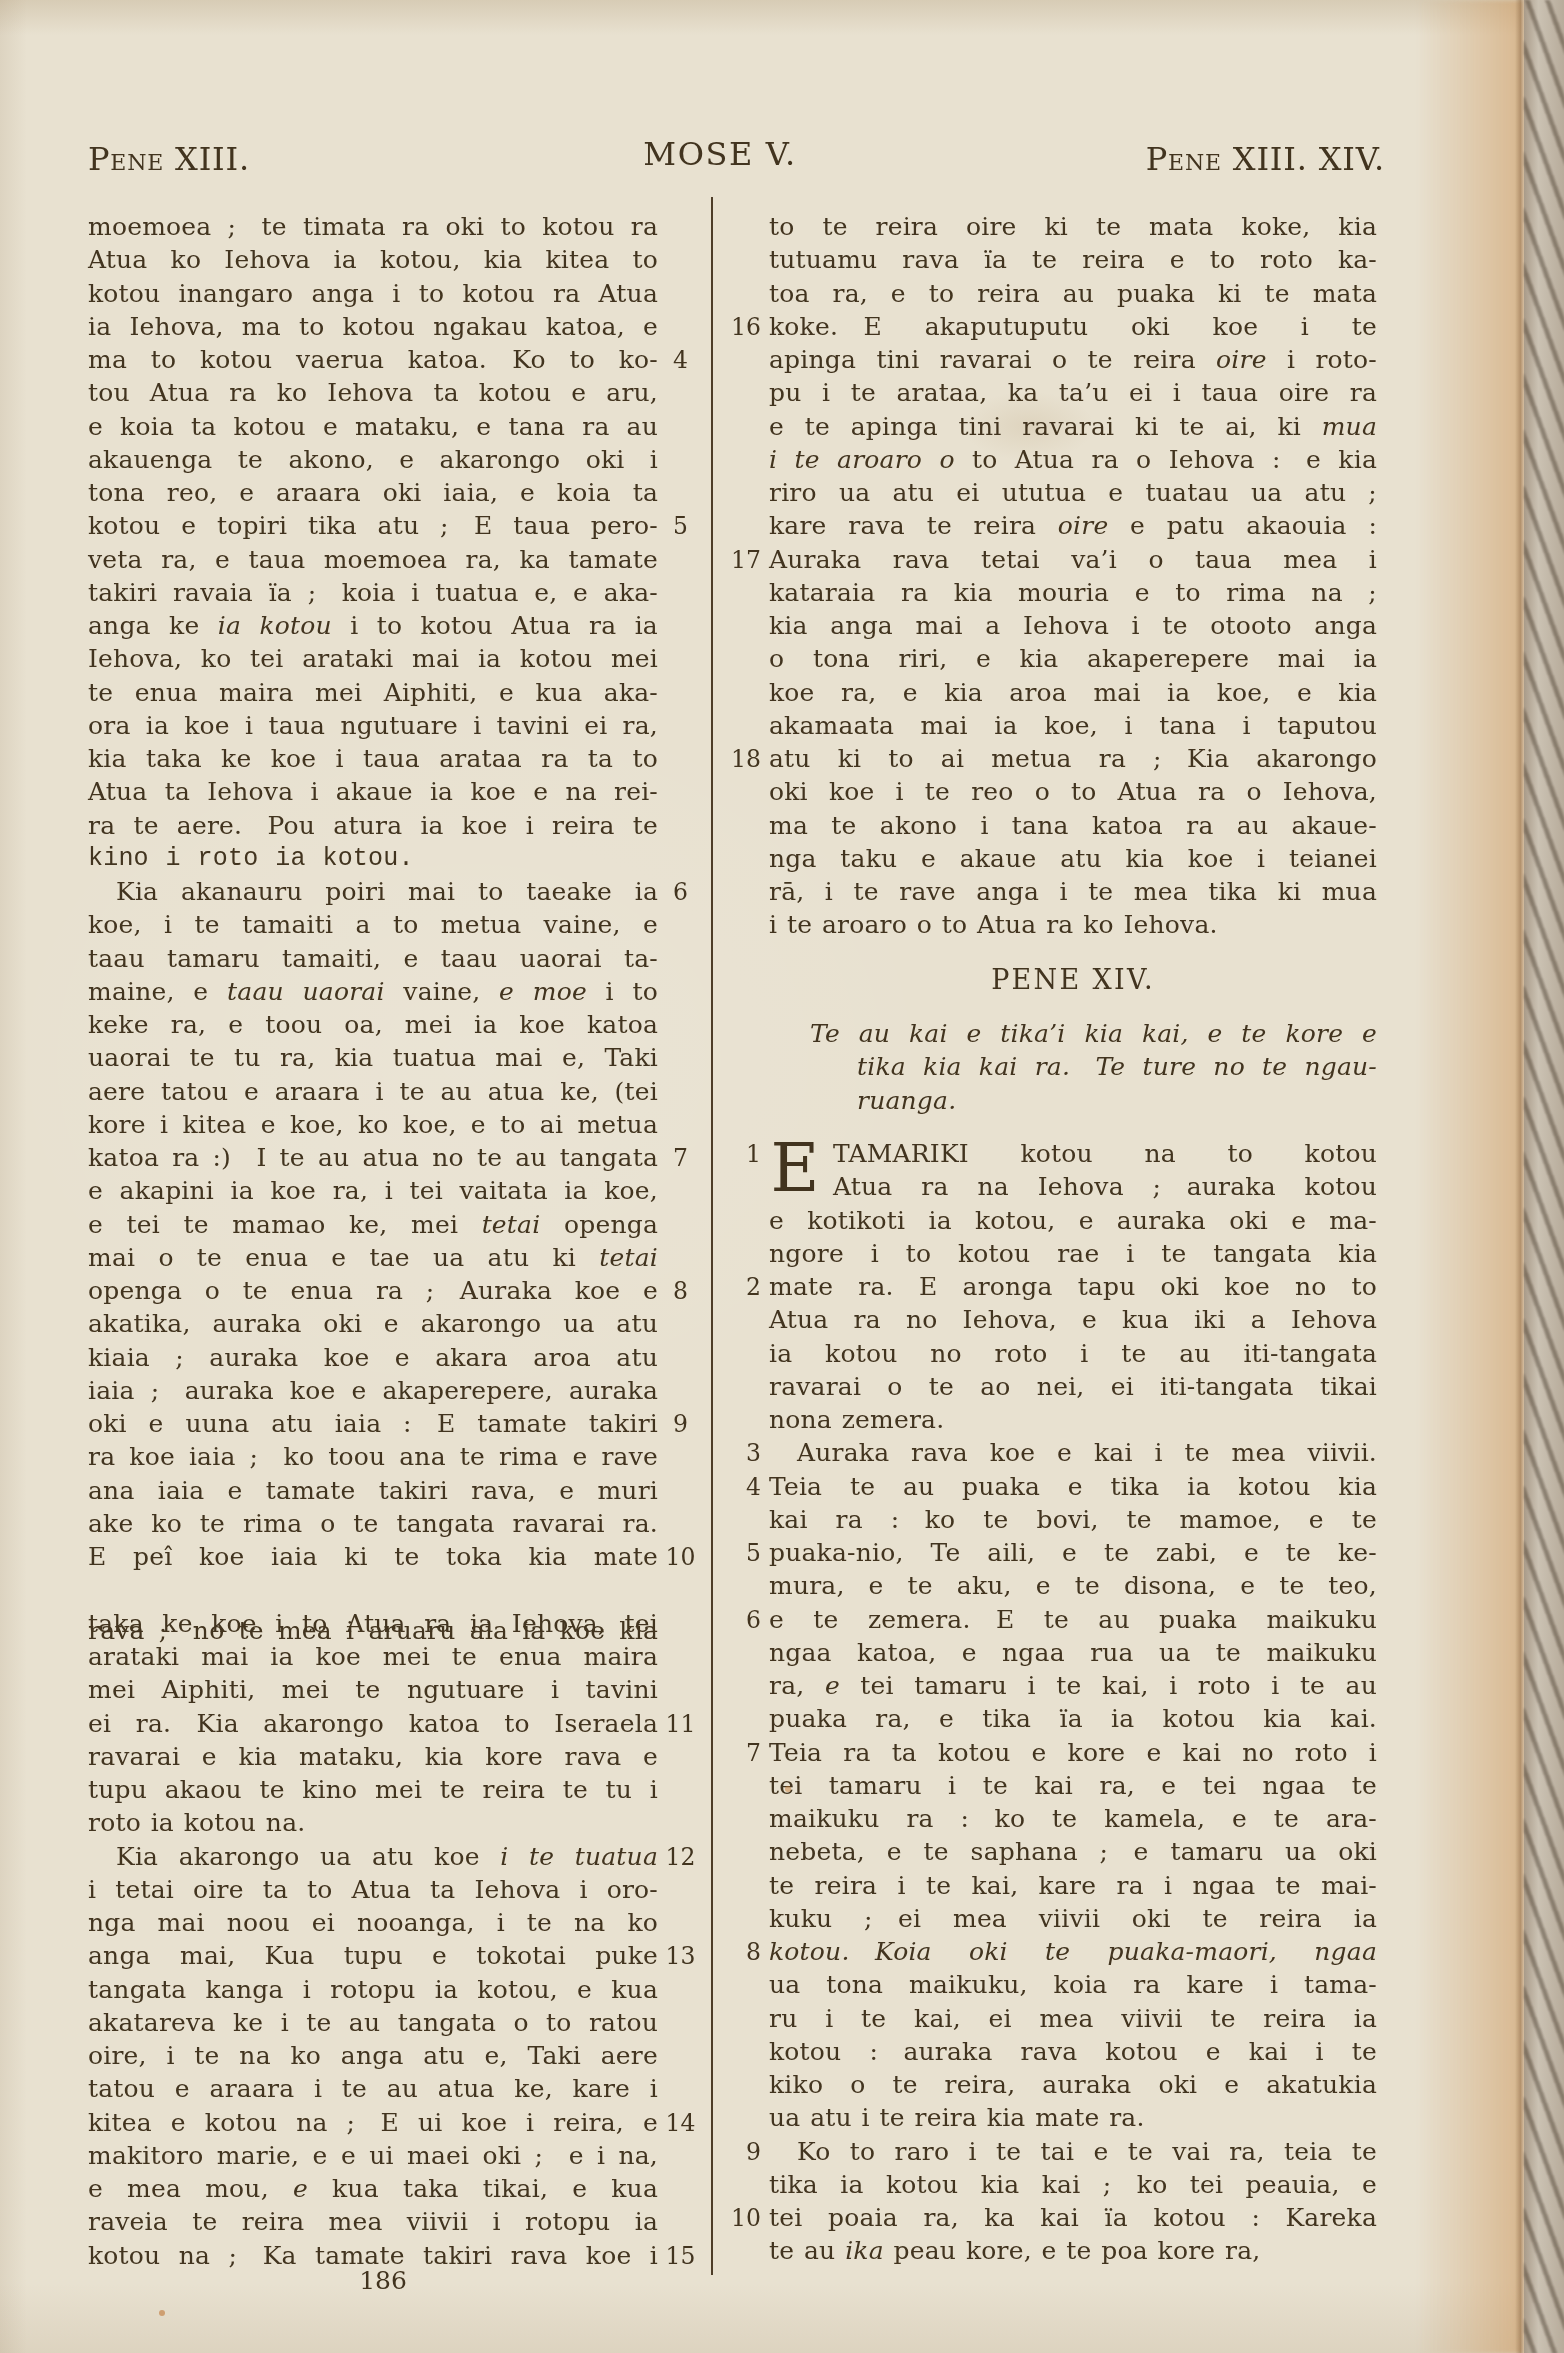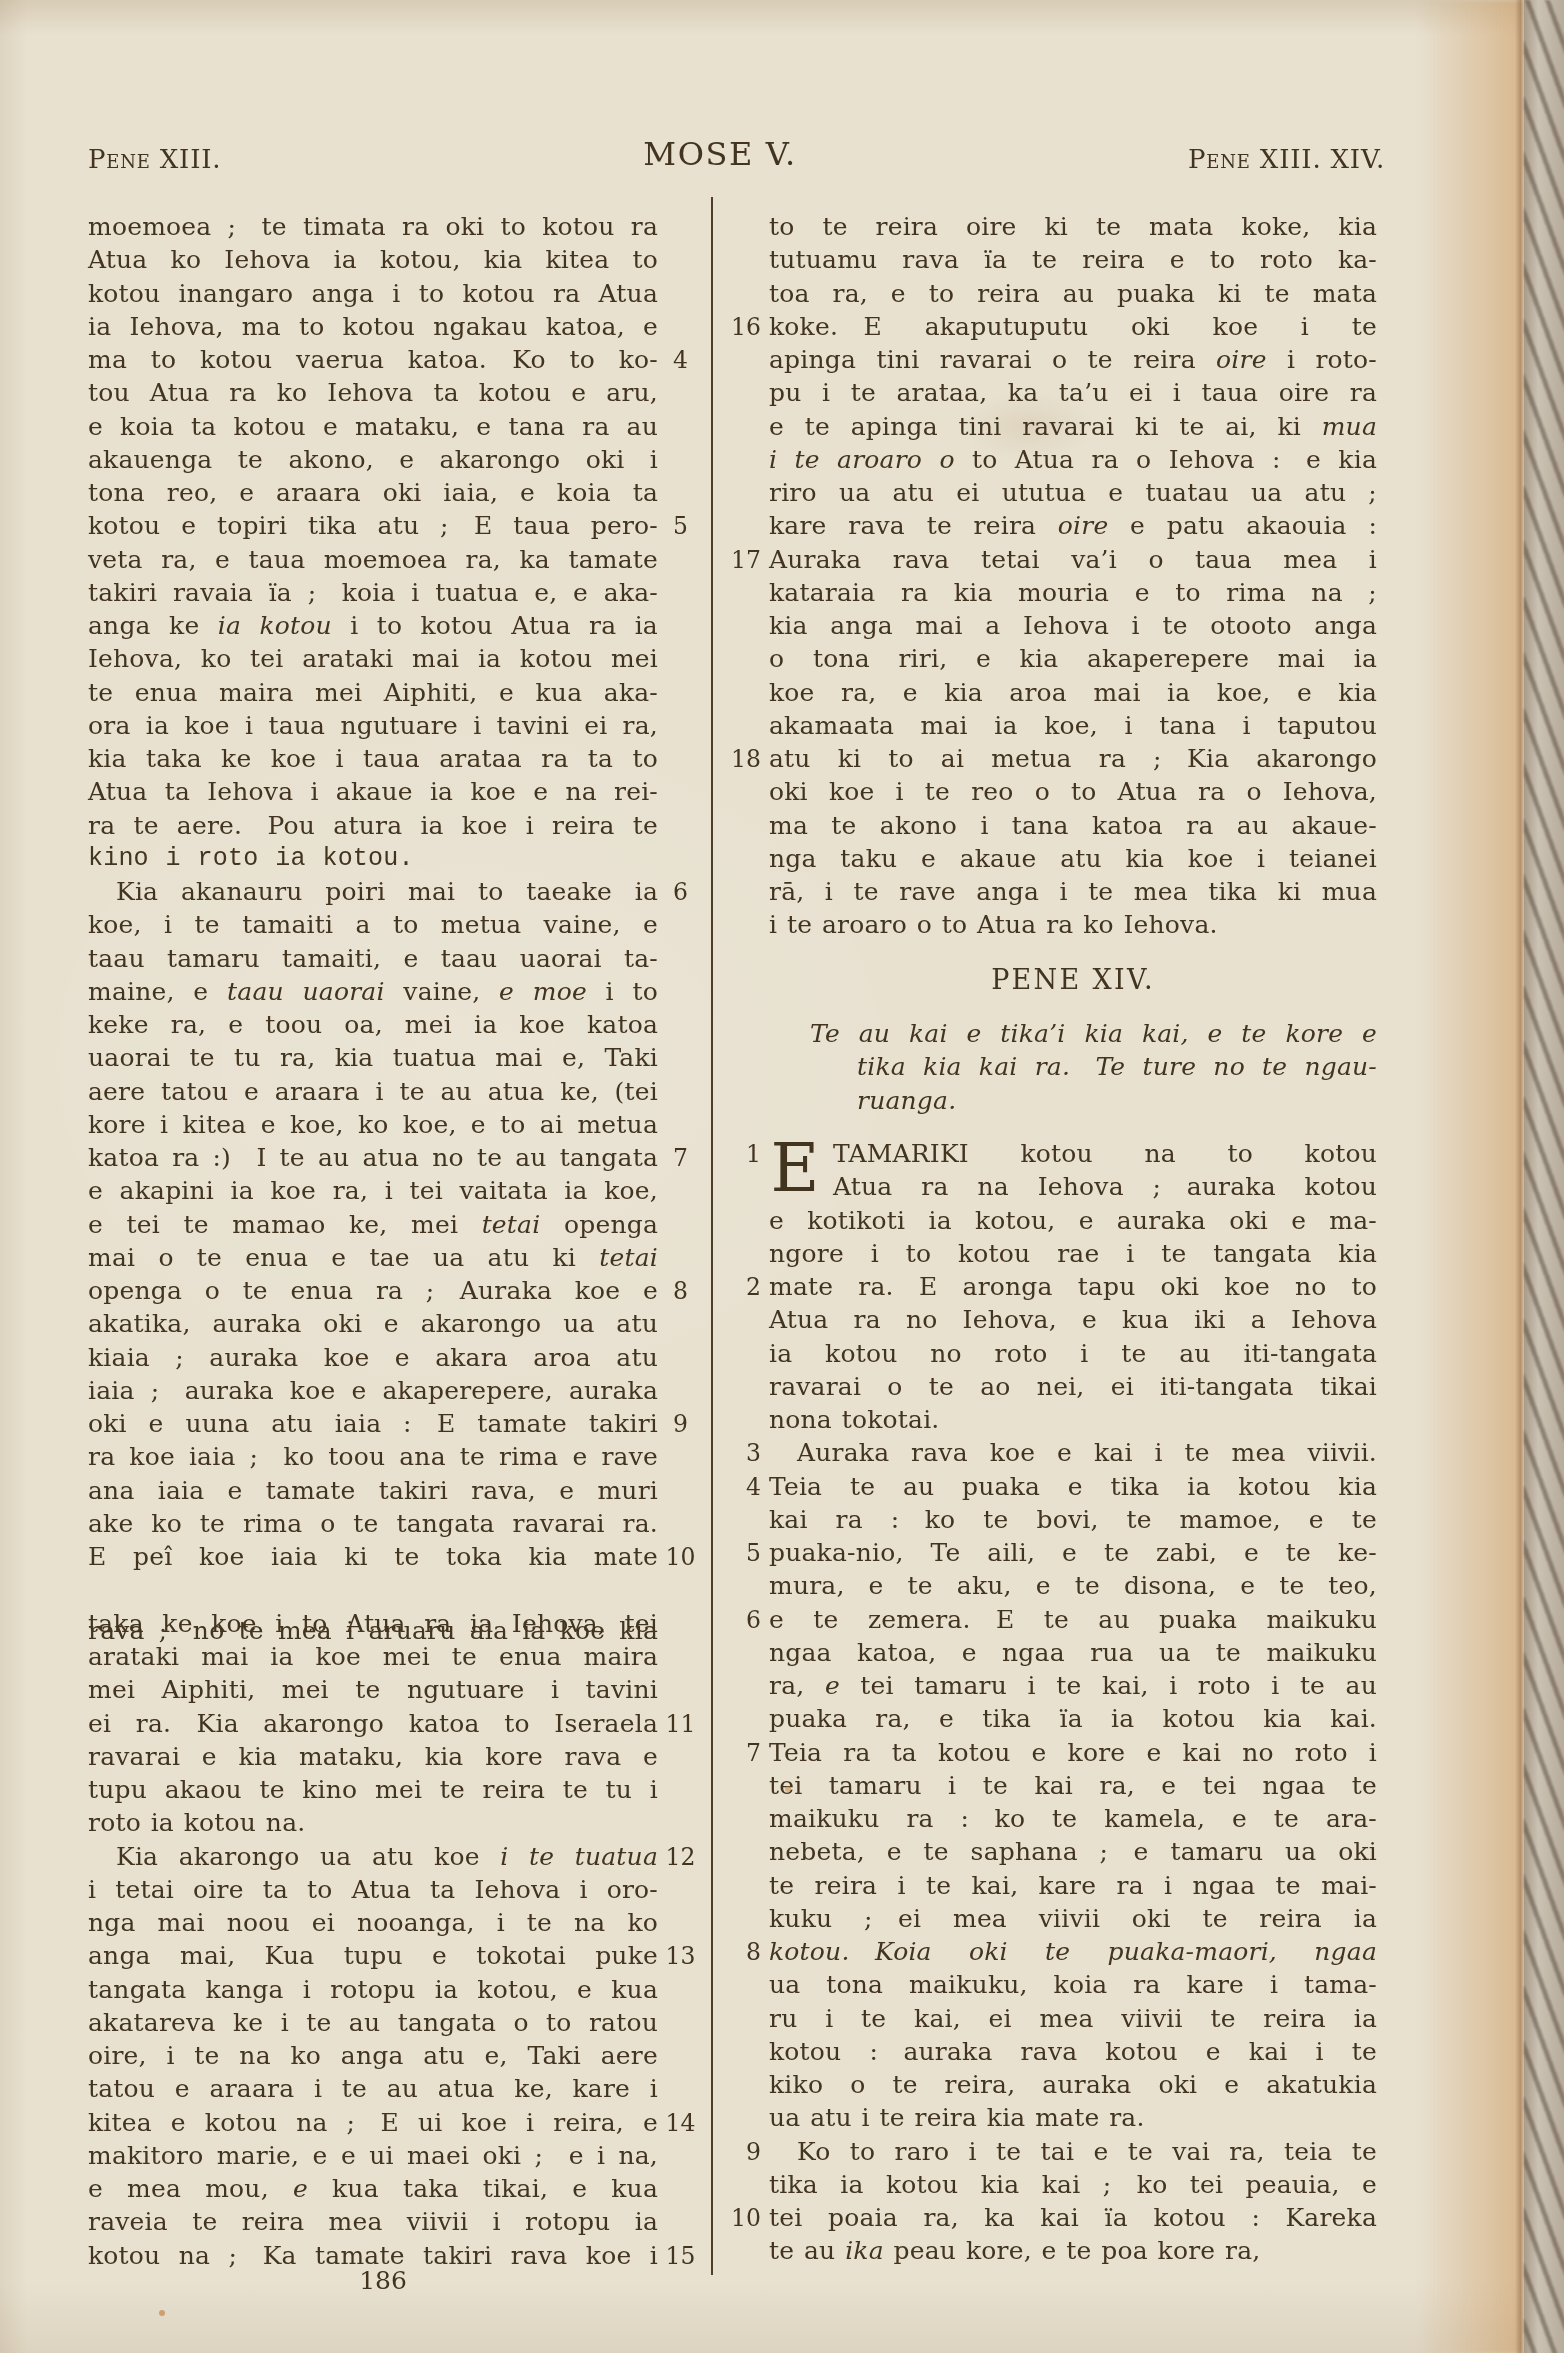--- a/index.html
+++ b/index.html
@@ -18,21 +18,21 @@
     background:linear-gradient(to right, rgba(120,85,50,0), rgba(120,85,50,.38) 45%, rgba(255,246,228,.75));}
   .fore-edge{position:absolute;top:0;bottom:0;right:0;width:41px;background:#cbc2b3;}
   .fore-edge .marks{position:absolute;inset:0;opacity:.85;filter:blur(0.8px);
     background:repeating-linear-gradient(70deg,
       rgba(66,54,40,0) 0px, rgba(66,54,40,0) 7.8px,
       rgba(66,54,40,.52) 7.8px, rgba(66,54,40,.52) 12.5px,
       rgba(66,54,40,0) 12.5px, rgba(66,54,40,0) 19px);}
   .fore-edge .shade{position:absolute;inset:0;
     background:linear-gradient(to right, rgba(90,65,40,.30), rgba(0,0,0,0) 35%, rgba(90,65,40,.18) 100%);}
 
-  .hdr{position:absolute;font-size:26px;line-height:31px;}
+  .hdr{position:absolute;font-size:32px;line-height:31px;}
   #hdr-left{left:88px;top:144px;}
   #hdr-center{left:532px;top:139px;width:376px;text-align:center;font-size:32px;letter-spacing:1.6px;}
   #hdr-right{left:986px;top:144px;width:399px;text-align:right;}
   .smallcaps{font-variant:small-caps;letter-spacing:0.8px;}
 
   #divider{position:absolute;left:711px;top:197px;width:1.6px;height:2078px;background:#4e3d28;}
 
   .col{position:absolute;top:210px;}
   #left-col{left:88px;width:570px;height:2066px;}
   #left-gutter{left:660px;width:41px;height:2066px;}
@@ -204,21 +204,21 @@
     <div class="sub bottom" id="right-col-bottom">
         <div class="line dcline" style="top: 0px;">TAMARIKI kotou na to kotou</div>
         <div class="dropcap" style="top: -4.7px;">E</div>
         <div class="line dcline" style="top: 33px;">Atua ra na Iehova ;  auraka kotou</div>
         <div class="line" style="top: 67px;">e kotikoti ia kotou, e auraka oki e ma-</div>
         <div class="line" style="top: 100px;">ngore i to kotou rae i te tangata kia</div>
         <div class="line" style="top: 133px;">mate ra.  E aronga tapu oki koe no to</div>
         <div class="line" style="top: 166px;">Atua ra no Iehova, e kua iki a Iehova</div>
         <div class="line" style="top: 200px;">ia kotou no roto i te au iti-tangata</div>
         <div class="line" style="top: 233px;">ravarai o te ao nei, ei iti-tangata tikai</div>
-        <div class="line end" style="top: 266px;">nona tokotai.</div>
+        <div class="line end" style="top: 266px;">nona zemera.</div>
         <div class="line indent" style="top: 299px;">Auraka rava koe e kai i te mea viivii.</div>
         <div class="line" style="top: 333px;">Teia te au puaka e tika ia kotou kia</div>
         <div class="line" style="top: 366px;">kai ra :  ko te bovi, te mamoe, e te</div>
         <div class="line" style="top: 399px;">puaka-nio, Te aili, e te zabi, e te ke-</div>
         <div class="line" style="top: 432px;">mura, e te aku, e te disona, e te teo,</div>
         <div class="line" style="top: 466px;">e te zemera.  E te au puaka maikuku</div>
         <div class="line" style="top: 499px;">ngaa katoa, e ngaa rua ua te maikuku</div>
         <div class="line" style="top: 532px;">ra, <i>e</i> tei tamaru i te kai, i roto i te au</div>
         <div class="line" style="top: 565px;">puaka ra, e tika ïa ia kotou kia kai.</div>
         <div class="line" style="top: 599px;">Teia ra ta kotou e kore e kai no roto i</div>

